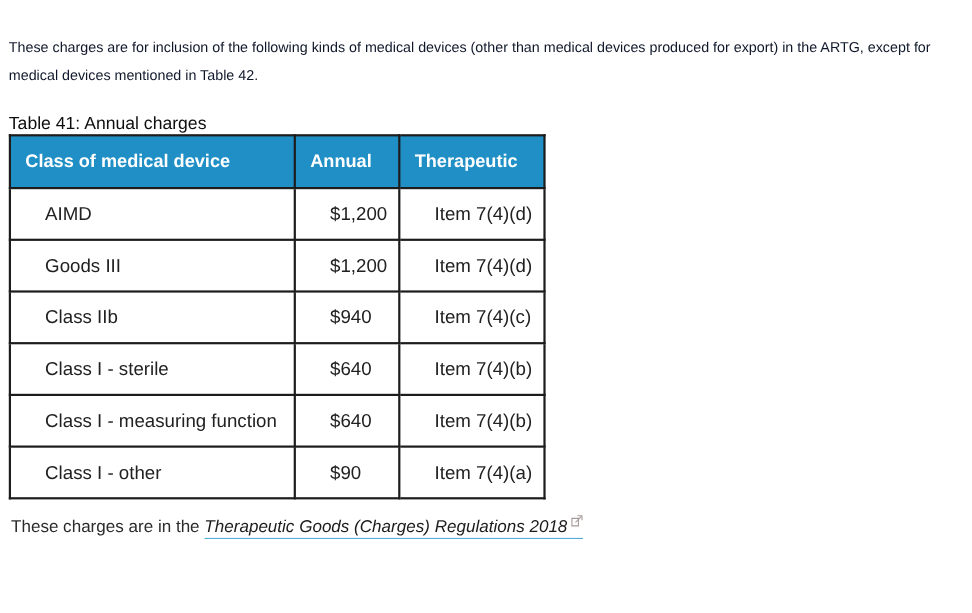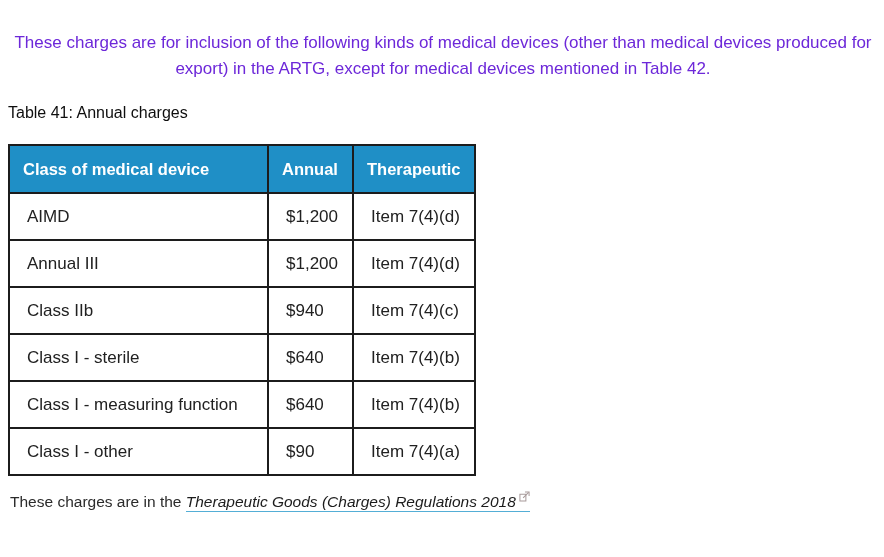--- a/index.html
+++ b/index.html
@@ -18,57 +18,56 @@
   }
   .page-title {
     margin: 0;
     font-size: 20px;
     line-height: 24px;
     font-weight: 700;
     color: #1b3c61;
   }
   .intro {
     margin: 22px 0 0 0;
-    font-size: 17px;
+    font-size: 13px;
     line-height: 26px;
-    color: #6d28d9;
+    color: #0f172a;
     max-width: 872px;
-    text-align: center;
   }
   .table-caption {
     margin-top: 22px;
     font-size: 16px;
     line-height: 18px;
     font-weight: 400;
     color: #0e0e0e;
   }
   table.charges {
     border-collapse: collapse;
-    margin-top: 22px;
+    margin-top: 0;
   }
   table.charges th,
   table.charges td {
     border: 2px solid #1c1c1c;
     text-align: left;
     vertical-align: middle;
     white-space: nowrap;
   }
   table.charges th {
     background: #1f8fc6;
     color: #ffffff;
     font-size: 16.5px;
     font-weight: 700;
     height: 46px;
     padding: 0 10px 0 13px;
   }
   table.charges td {
     font-size: 17px;
     color: #212121;
     height: 45px;
-    padding: 0 10px 0 17px;
+    padding: 0 10px 0 31px;
     background: #ffffff;
   }
   col.c-device { width: 259px; }
   col.c-charge { width: 85px; }
   col.c-reg    { width: 122px; }
   th.charge-col, td.charge-col { padding-left: 10px; }
   .footer-line {
     margin: 11px 0 0 2px;
     font-size: 15.5px;
     line-height: 20px;
@@ -110,21 +109,21 @@
         <th>Therapeutic</th>
       </tr>
     </thead>
     <tbody>
       <tr>
         <td>AIMD</td>
         <td class="charge-col">$1,200</td>
         <td>Item 7(4)(d)</td>
       </tr>
       <tr>
-        <td>Annual III</td>
+        <td>Goods III</td>
         <td class="charge-col">$1,200</td>
         <td>Item 7(4)(d)</td>
       </tr>
       <tr>
         <td>Class IIb</td>
         <td class="charge-col">$940</td>
         <td>Item 7(4)(c)</td>
       </tr>
       <tr>
         <td>Class I - sterile</td>

